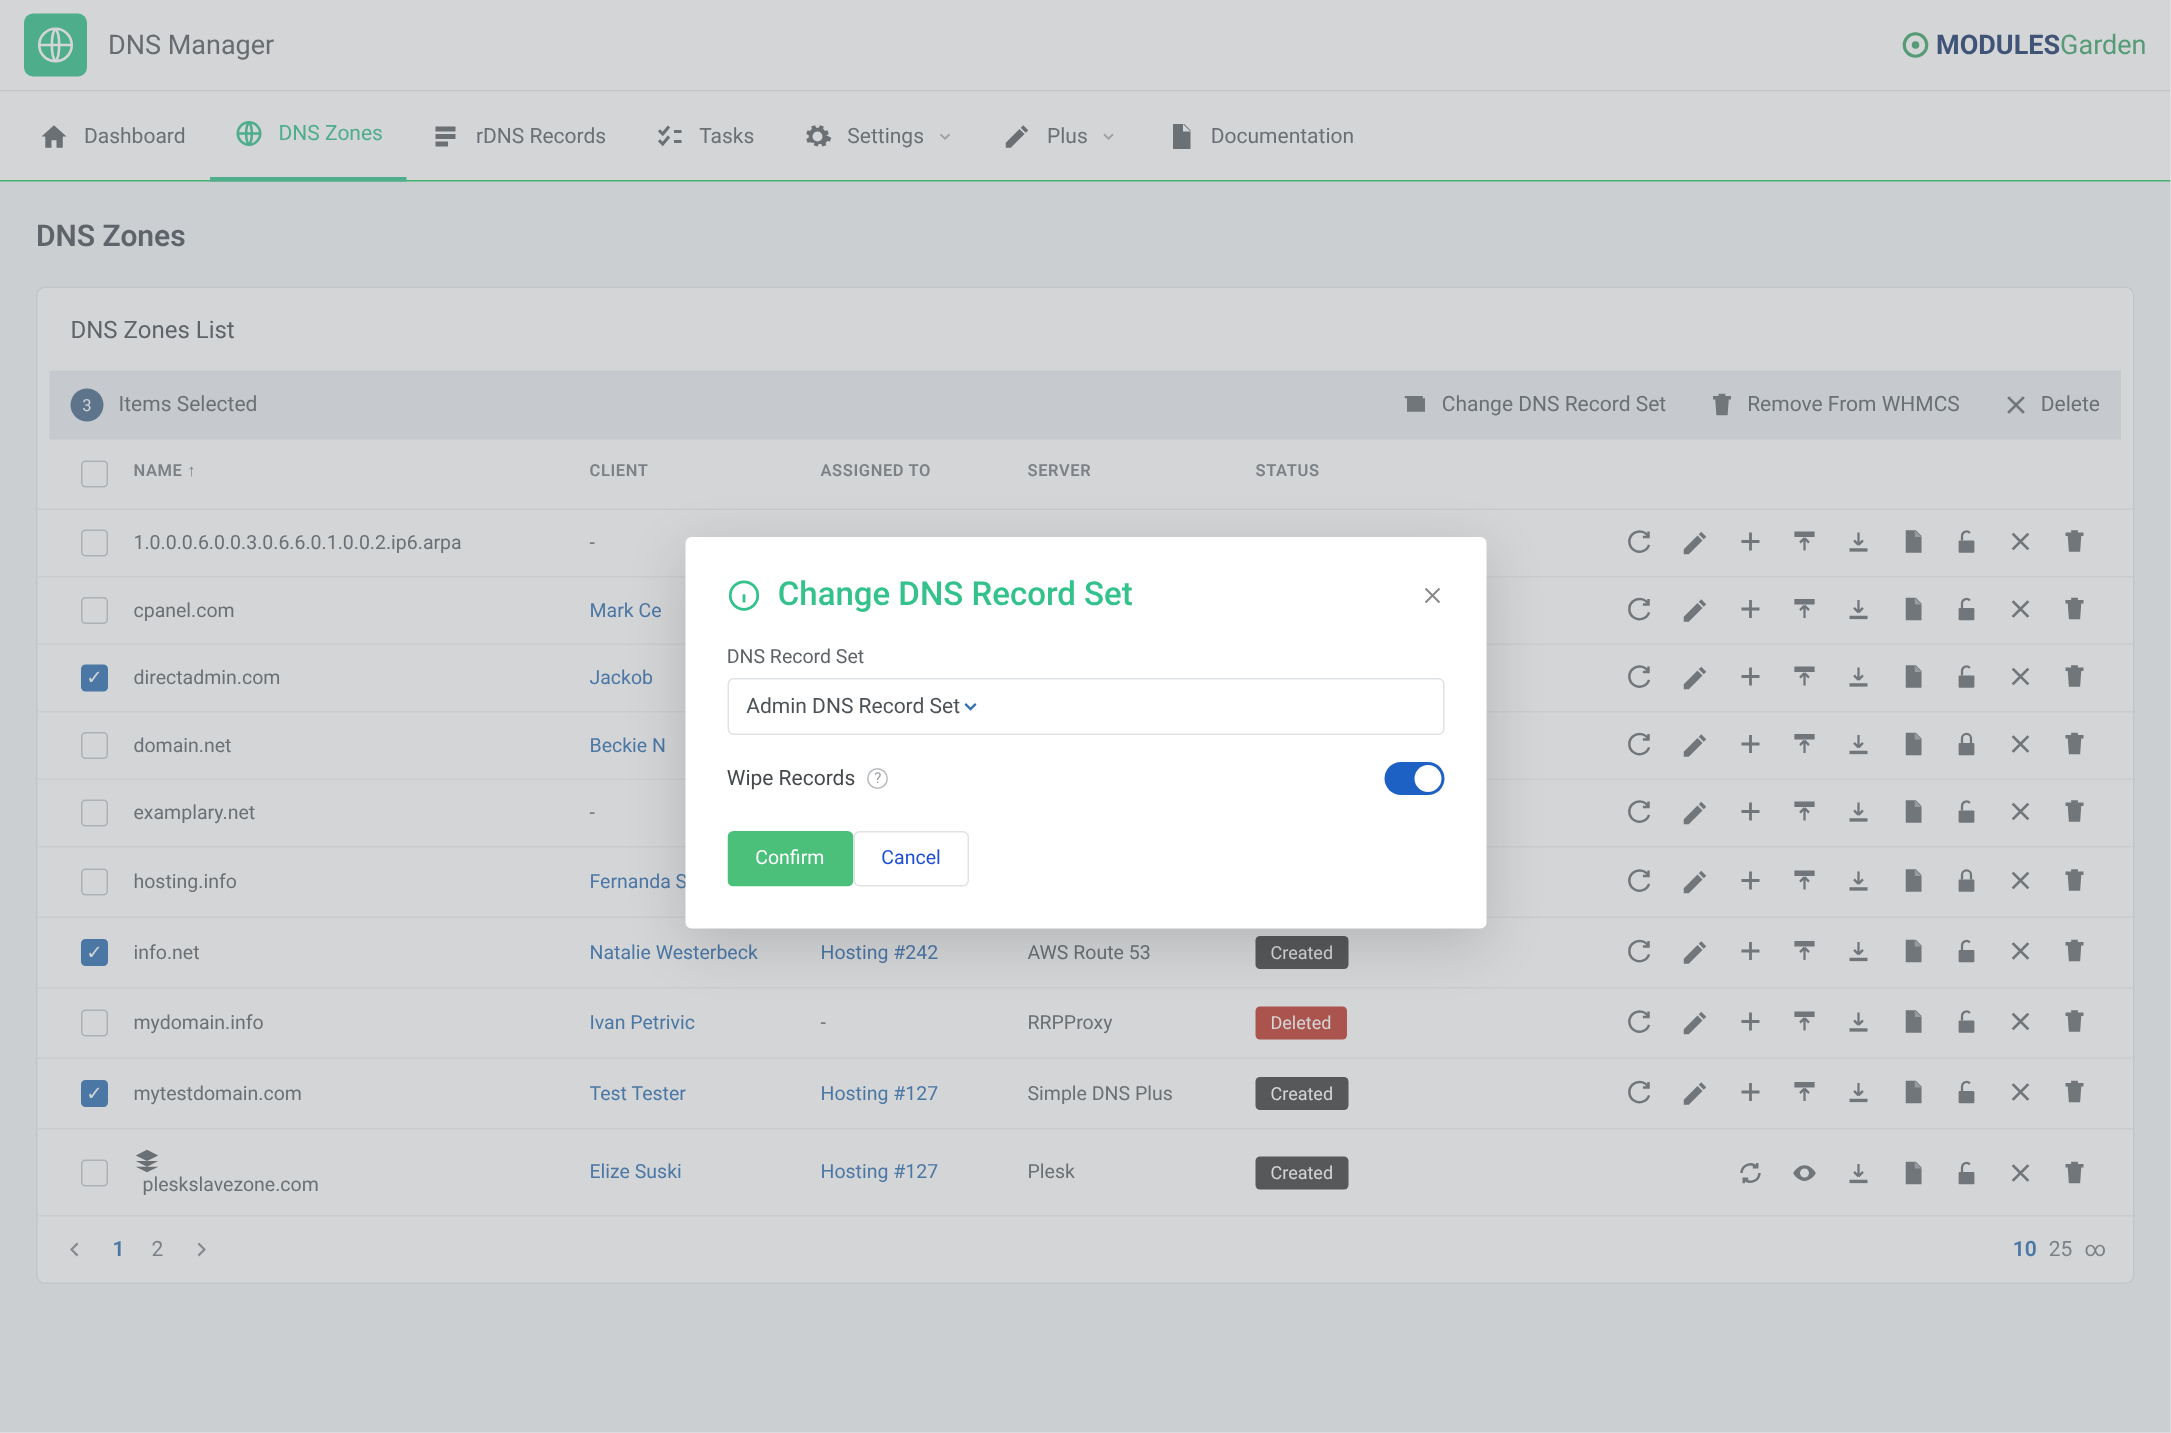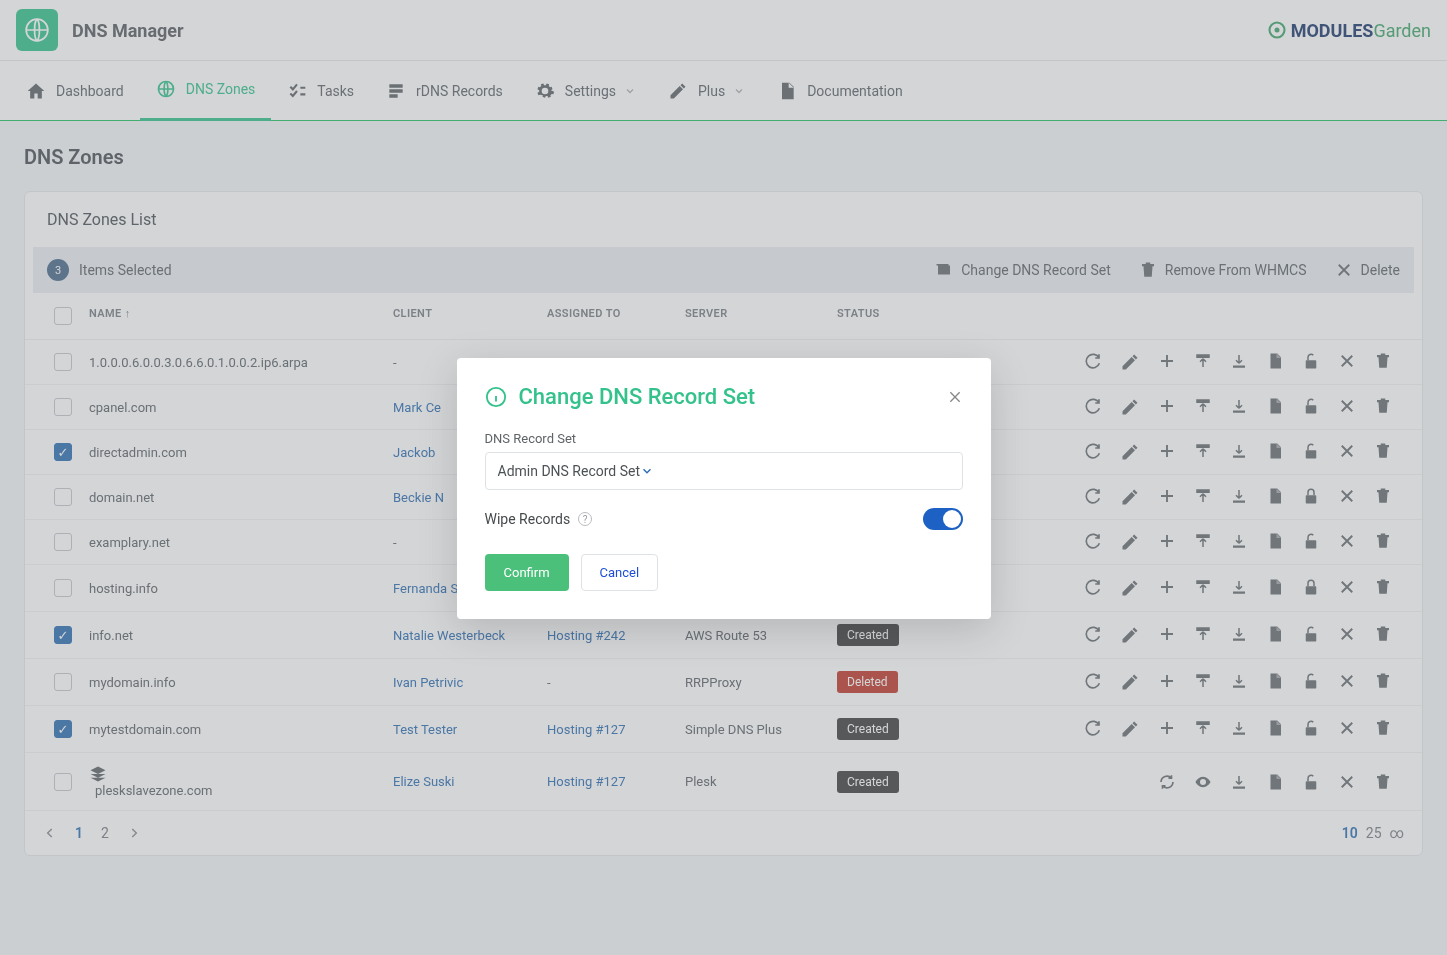--- a/index.html
+++ b/index.html
@@ -1,20 +1,20 @@
 <!DOCTYPE html>
 <html><head>
 <meta charset="utf-8">
 <style>
 *{box-sizing:border-box;margin:0;padding:0;font-family:-apple-system,BlinkMacSystemFont,"Segoe UI",Roboto,sans-serif}
 body{background:#f5f6f8;color:#464a4c;font-size:14px;position:relative;width:1447px;height:955px;overflow:hidden}
 .topbar{height:61px;display:flex;align-items:center;padding:0 16px;background:#fff;border-bottom:1px solid #e6e8ea}
 .topbar .logo-box{width:42px;height:42px;background:#33c28b;border-radius:6px;display:flex;align-items:center;justify-content:center;margin-right:14px}
 .topbar .logo-box svg{width:26px;height:26px}
-.topbar .title{font-size:18px;color:#5b5f62;font-weight:700}
+.topbar .title{font-size:18px;color:#5b5f62;font-weight:400}
 .brand{margin-left:auto;display:flex;font-weight:700;font-size:18px}
 .brand svg{margin-right:4px}
 .navbar{height:60px;background:#fff;display:flex;align-items:center;padding:0 10px;border-bottom:1px solid #22c55e}
 .nav-item{display:flex;align-items:center;padding:0 16px;height:60px;color:#5f6468;cursor:pointer;font-size:14px}
 .nav-item.active{color:#33c28b;border-bottom:3px solid #33c28b}
 .nav-item .ic{margin-right:10px;display:flex;align-items:center}
 .chev{margin-left:8px;opacity:.5}
 .page{padding:24px 24px}
 .page h2{font-size:20px;color:#4c5256;font-weight:600;margin-bottom:22px}
 .card{background:#fff;border:1px solid #e6e8ea;border-radius:6px}
@@ -51,21 +51,21 @@
 .modal-head{display:flex;align-items:center;margin-bottom:22px}
 .modal-head .ttl{color:#33c28b;font-size:22px;font-weight:500;margin-left:12px}
 .modal .close{margin-left:auto;color:#888;cursor:pointer}
 .modal .form .fld-lbl{font-size:13px;color:#5f6468;margin-bottom:6px}
 .select-box{border:1px solid #dfe2e5;border-radius:4px;padding:10px 12px;display:flex;align-items:center;justify-content:flex-start;color:#4c5256;margin-bottom:18px}
 .select-box .chev2{color:#2f6fb3}
 .wipe-row{display:flex;align-items:center;margin-bottom:24px}
 .help{margin-left:8px;width:14px;height:14px;border:1px solid #b9bcc0;border-radius:50%;font-size:10px;color:#9a9ea2;display:flex;align-items:center;justify-content:center}
 .toggle{margin-left:auto;width:40px;height:22px;border-radius:11px;background:#1d61c4;position:relative}
 .toggle::after{content:"";position:absolute;right:2px;top:2px;width:18px;height:18px;border-radius:50%;background:#fff}
-.btns{display:flex;gap:12px}
+.btns{display:flex;}
 .btn{padding:10px 18px;border-radius:4px;font-size:13px;cursor:pointer;border:1px solid transparent}
 .btn.confirm{background:#4bc07a;color:#fff}
 .btn.cancel{background:#fff;border-color:#dfe2e5;color:#1d4ed8}
 svg{display:block}
 </style>
 </head>
 <body>
 
 <div class="topbar">
   <div class="logo-box">
@@ -98,33 +98,33 @@
       <span class="ic">
         <svg width="20" height="20" viewBox="0 0 24 24" fill="none" stroke="currentColor" stroke-width="2">
           <circle cx="12" cy="12" r="9"></circle>
           <path d="M3 12h18M12 3c3 3 3 15 0 18M12 3c-3 3-3 15 0 18"></path>
         </svg>
       </span>
       <span>DNS Zones</span>
     </div>
     <div class="nav-item">
       <span class="ic">
+        <svg width="20" height="20" viewBox="0 0 24 24" fill="currentColor">
+          <path d="M4 4h16v4H4zM4 10h16v4H4zM4 16h10v4H4z"></path>
+        </svg>
+      </span>
+      <span>rDNS Records</span>
+    </div>
+    <div class="nav-item">
+      <span class="ic">
         <svg width="20" height="20" viewBox="0 0 24 24" fill="none" stroke="currentColor" stroke-width="2.5">
           <path d="M4 7l3 3 5-6M4 15l3 3 5-6M16 8h6M16 16h6"></path>
         </svg>
       </span>
       <span>Tasks</span>
-    </div>
-    <div class="nav-item">
-      <span class="ic">
-        <svg width="20" height="20" viewBox="0 0 24 24" fill="currentColor">
-          <path d="M4 4h16v4H4zM4 10h16v4H4zM4 16h10v4H4z"></path>
-        </svg>
-      </span>
-      <span>rDNS Records</span>
     </div>
     <div class="nav-item">
       <span class="ic">
         <svg width="20" height="20" viewBox="0 0 24 24" fill="currentColor">
           <path d="M12 8a4 4 0 100 8 4 4 0 000-8zm9 4l2 1-1 3-2-.5a8 8 0 01-1.5 1.5l.5 2-3 1-1-2h-2l-1 2-3-1 .5-2A8 8 0 016 16.5L4 17l-1-3 2-1v-2l-2-1 1-3 2 .5A8 8 0 017.5 6L7 4l3-1 1 2h2l1-2 3 1-.5 2A8 8 0 0118 7.5l2-.5 1 3-2 1z"></path>
         </svg>
       </span>
       <span>Settings</span>
       <span class="chev">
         <svg width="12" height="12" viewBox="0 0 24 24" fill="none" stroke="currentColor" stroke-width="2.5">

